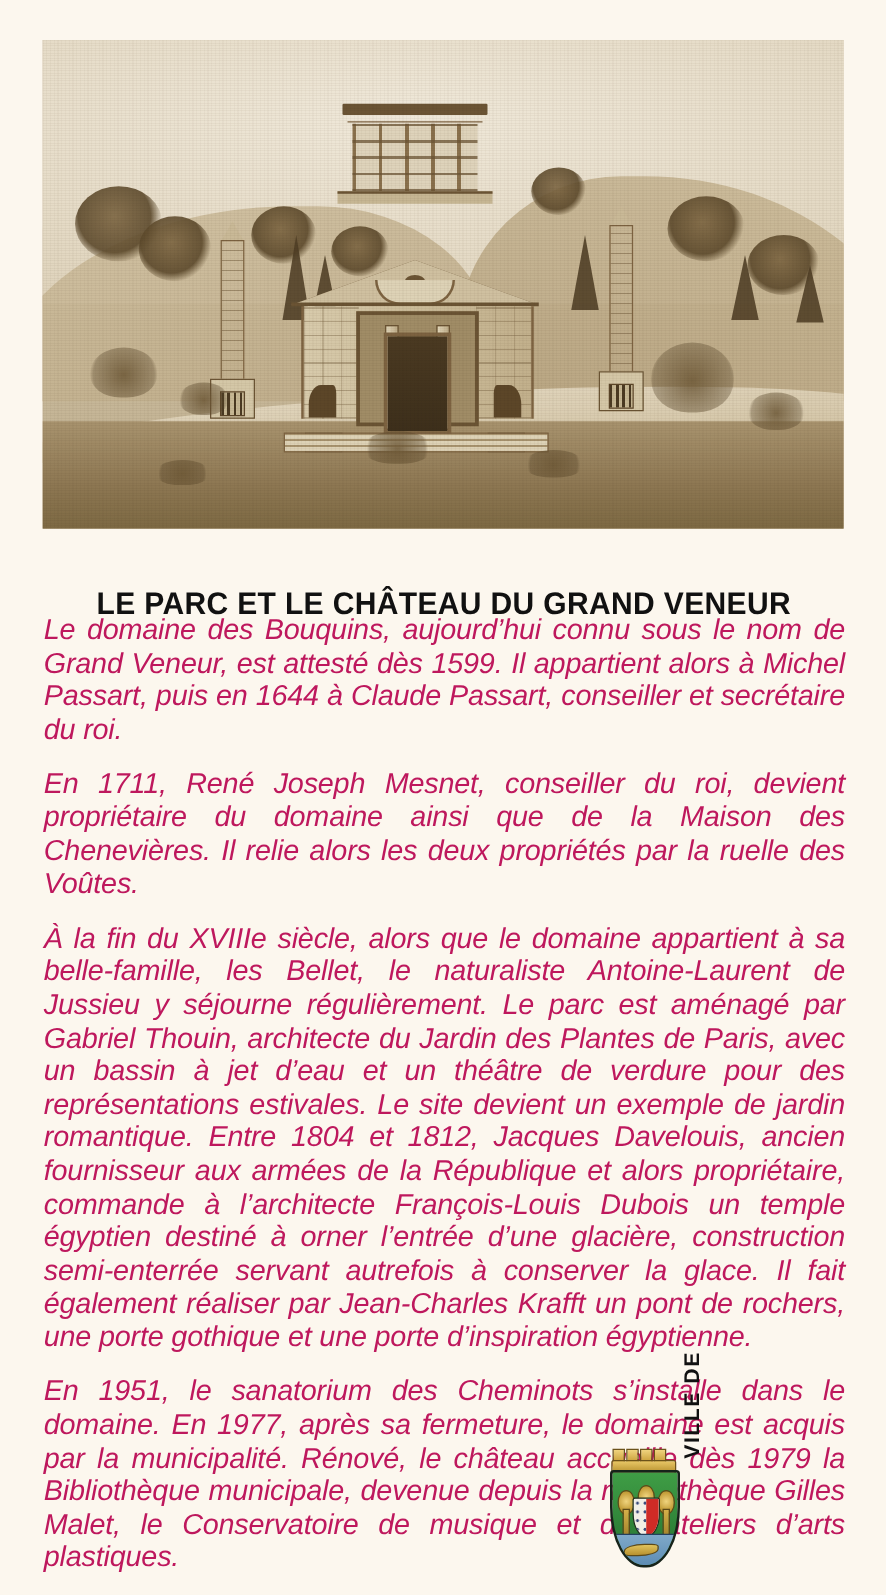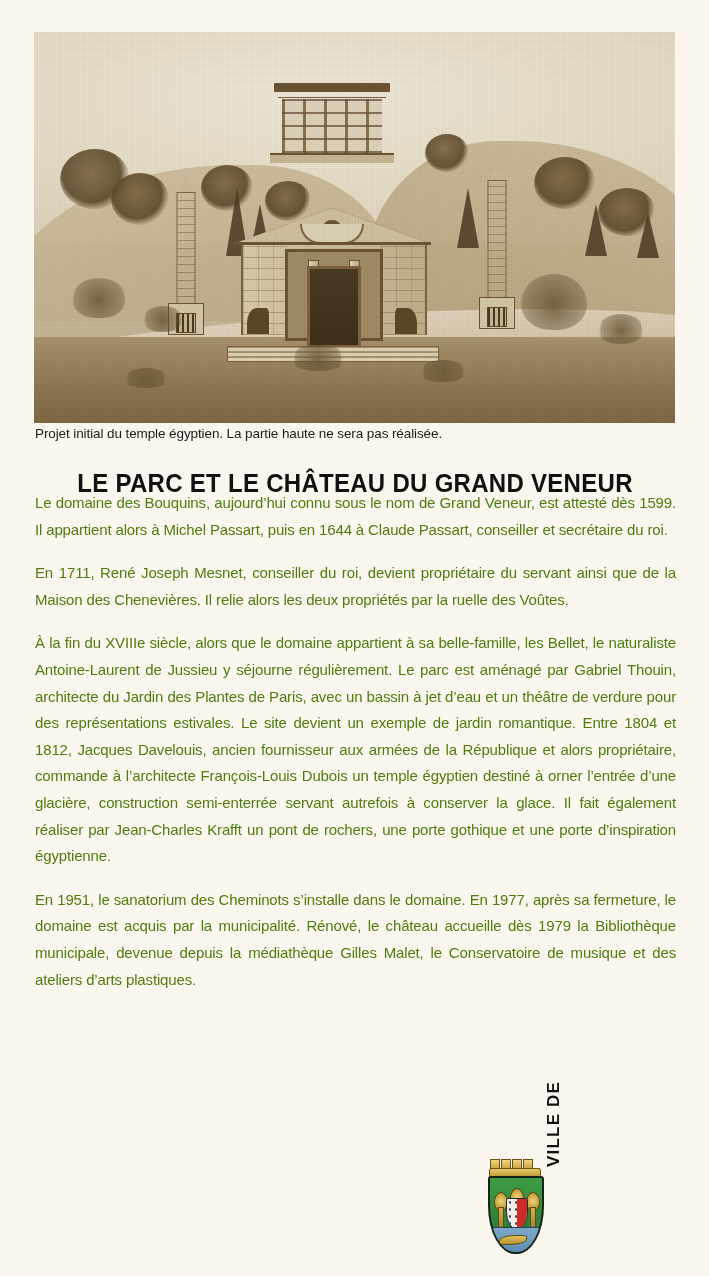--- a/index.html
+++ b/index.html
@@ -267,26 +267,27 @@
   }
 
   
   .body-text {
     position:absolute;
     left:35px; top:490px;
     width:641px;
   }
   .para {
     font-family: "Liberation Sans", sans-serif;
-    font-size:15px;
+    font-size:23px;
     line-height:26.6px;
-    color:#4d7c0f;
+    color:#be185d;
     text-align:justify;
     margin:0 0 17px 0;
     letter-spacing:-0.15px;
+    font-style:italic;
   }
   .para:last-child { margin-bottom:0; }
 
   
   .logo {
     position:absolute;
     left:487px; top:1157px;
     width:190px; height:98px;
   }
   .crest {
@@ -470,27 +471,26 @@
       <div class="bush" style="left:76%; top:62%; width:66px; height:56px;"></div>
       <div class="bush" style="left:88%; top:72%; width:46px; height:30px;"></div>
       <div class="bush" style="left:40%; top:80%; width:56px; height:26px;"></div>
       <div class="bush" style="left:60%; top:84%; width:48px; height:22px;"></div>
       <div class="bush" style="left:14%; top:86%; width:44px; height:20px;"></div>
 
       <div class="grain"></div>
     </div>
   </div>
 
-  <div class="caption">Projet initial du temple égyptien. La partie haute ne sera pas réalisée.</div>
 
   <h1 class="title">LE PARC ET LE CHÂTEAU DU GRAND VENEUR</h1>
 
   <div class="body-text">
     <p class="para">Le domaine des Bouquins, aujourd’hui connu sous le nom de Grand Veneur, est attesté dès 1599. Il appartient alors à Michel Passart, puis en 1644 à Claude Passart, conseiller et secrétaire du roi.</p>
-    <p class="para">En 1711, René Joseph Mesnet, conseiller du roi, devient propriétaire du servant ainsi que de la Maison des Chenevières. Il relie alors les deux propriétés par la ruelle des Voûtes.</p>
+    <p class="para">En 1711, René Joseph Mesnet, conseiller du roi, devient propriétaire du domaine ainsi que de la Maison des Chenevières. Il relie alors les deux propriétés par la ruelle des Voûtes.</p>
     <p class="para">À la fin du XVIIIe siècle, alors que le domaine appartient à sa belle-famille, les Bellet, le naturaliste Antoine-Laurent de Jussieu y séjourne régulièrement. Le parc est aménagé par Gabriel Thouin, architecte du Jardin des Plantes de Paris, avec un bassin à jet d’eau et un théâtre de verdure pour des représentations estivales. Le site devient un exemple de jardin romantique. Entre 1804 et 1812, Jacques Davelouis, ancien fournisseur aux armées de la République et alors propriétaire, commande à l’architecte François-Louis Dubois un temple égyptien destiné à orner l’entrée d’une glacière, construction semi-enterrée servant autrefois à conserver la glace. Il fait également réaliser par Jean-Charles Krafft un pont de rochers, une porte gothique et une porte d’inspiration égyptienne.</p>
     <p class="para">En 1951, le sanatorium des Cheminots s’installe dans le domaine. En 1977, après sa fermeture, le domaine est acquis par la municipalité. Rénové, le château accueille dès 1979 la Bibliothèque municipale, devenue depuis la médiathèque Gilles Malet, le Conservatoire de musique et des ateliers d’arts plastiques.</p>
   </div>
 
   <div class="logo">
 
     <div class="crest">
       <div class="crest-crown">
         <div class="merlon" style="left:1px;"></div>
         <div class="merlon" style="left:12px;"></div>

